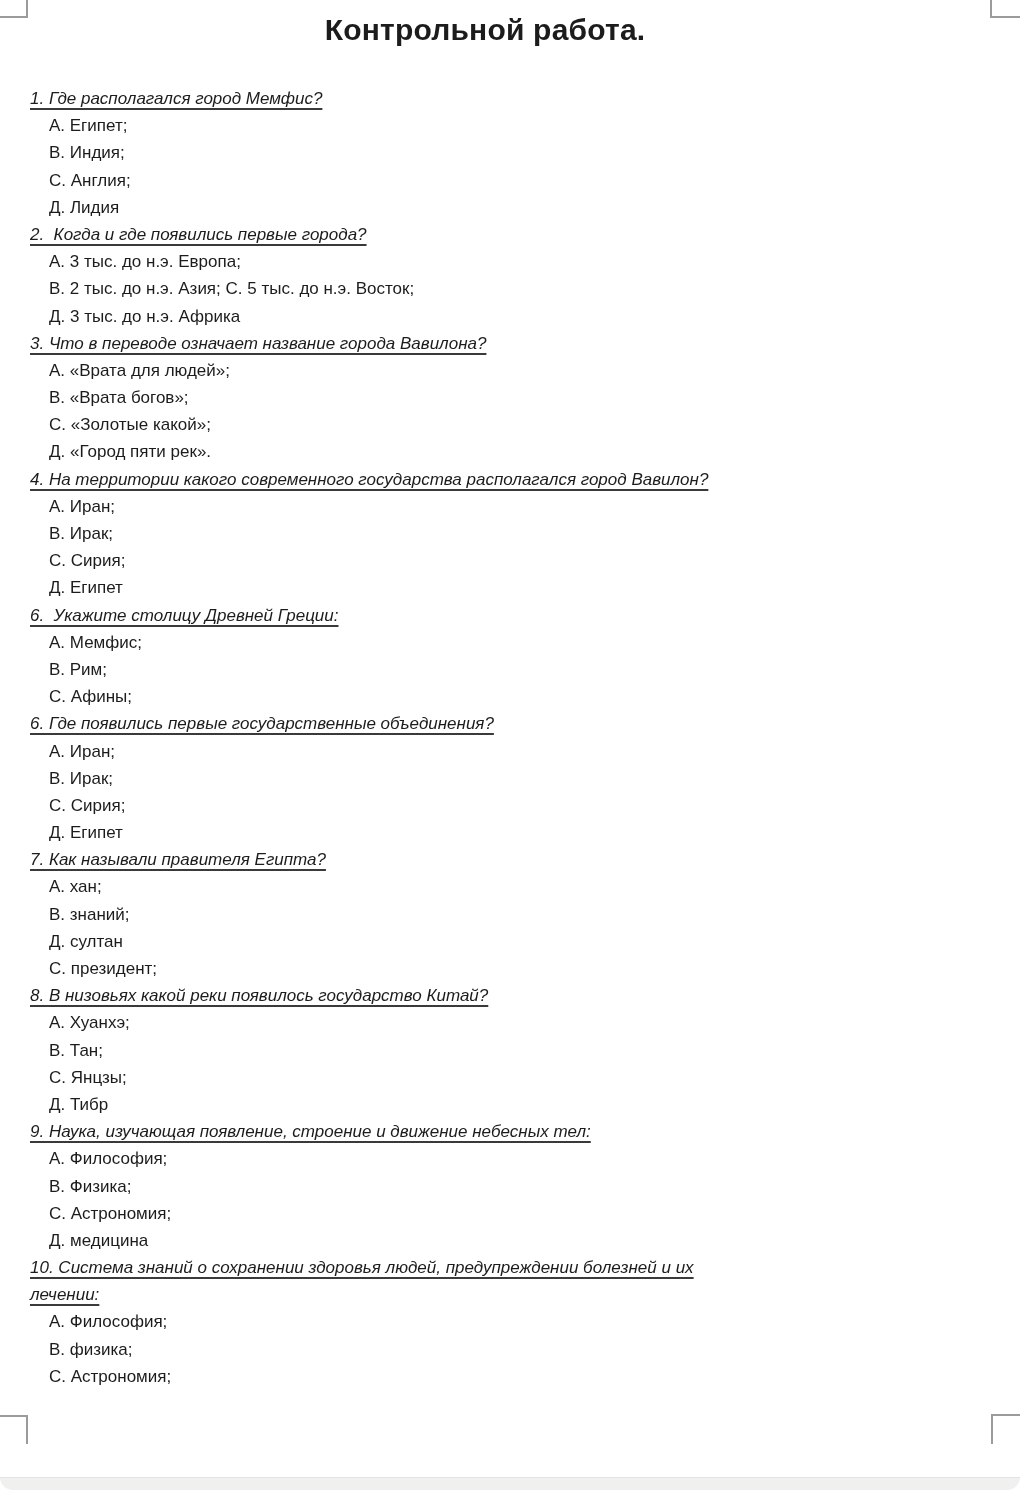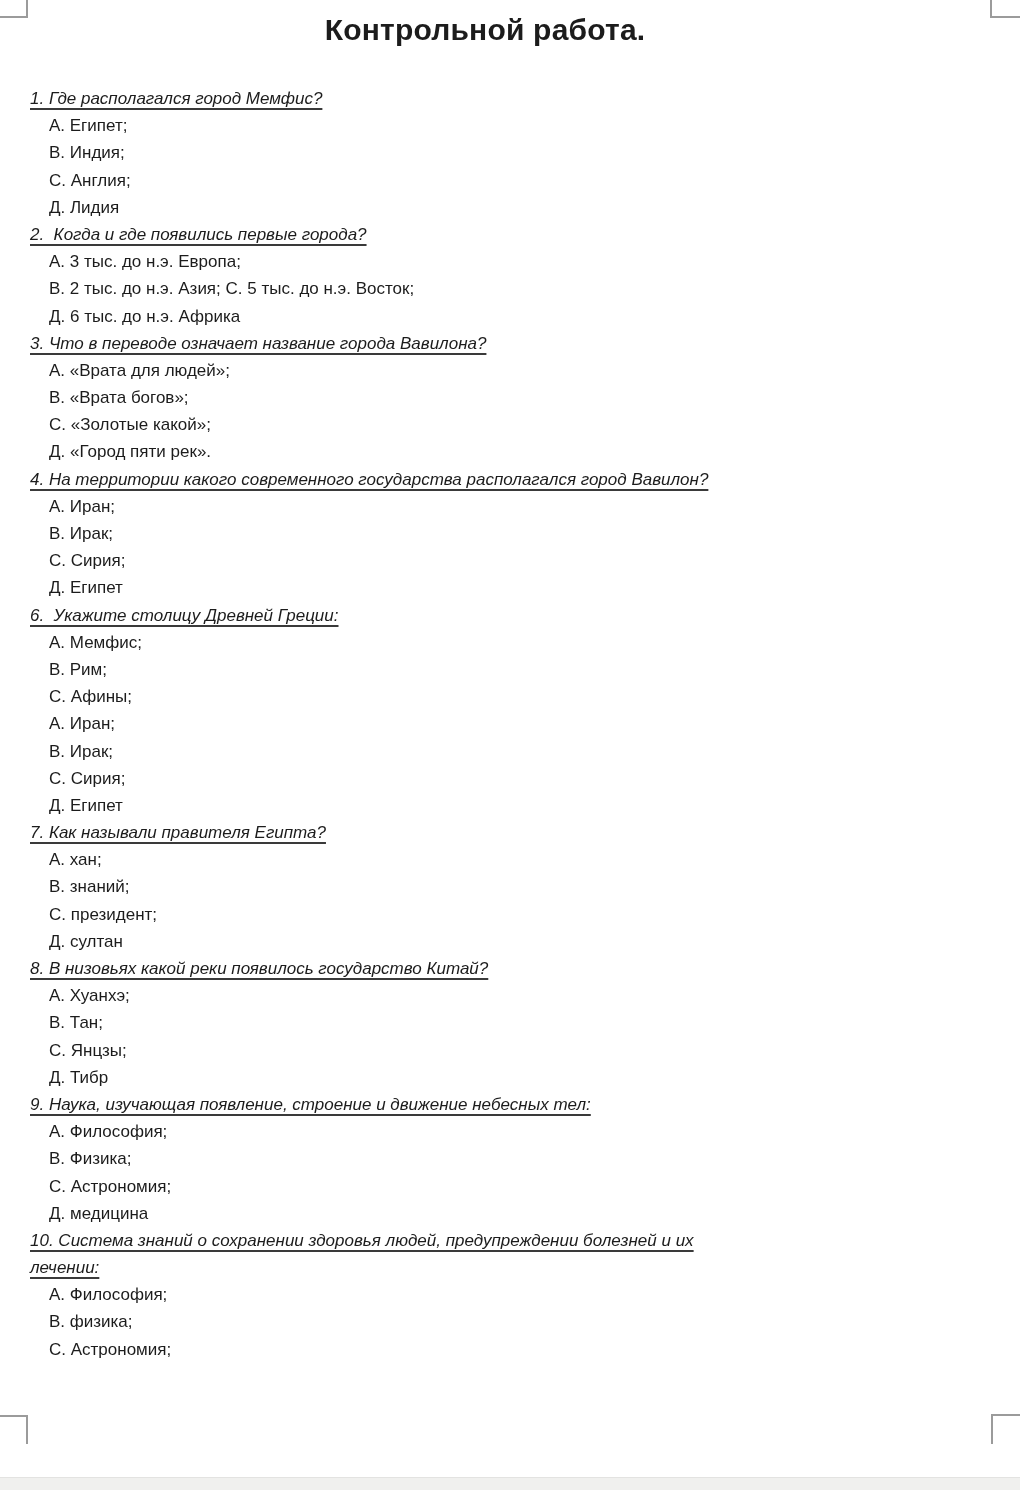--- a/index.html
+++ b/index.html
@@ -9,20 +9,21 @@
     --bottom-bar-edge:#e3e3e1;
   }
   html,body{margin:0;padding:0;background:#ffffff;}
   .screen{
     position:relative;
     width:1020px;height:1490px;
     background:#ffffff;
     overflow:hidden;
     font-family:"Liberation Sans", sans-serif;
     color:var(--text-color);
+    border-radius:13px;
   }
   
   .corner{position:absolute;}
   .corner-tl{left:0;top:0;width:26px;height:16px;
     border-right:2px solid var(--mark-color);
     border-bottom:2px solid var(--mark-color);}
   .corner-tr{right:0;top:0;width:28px;height:16px;
     border-left:2px solid var(--mark-color);
     border-bottom:2px solid var(--mark-color);}
   .corner-bl{left:0;top:1415px;width:26px;height:27px;
@@ -82,44 +83,45 @@
     <div class="doc-title">Контрольной работа.</div>
     <div class="quiz-body">
         <div class="line q-line"><span class="t">1. Где располагался город Мемфис?</span></div>
         <div class="line opt-line"><span class="t">А. Египет;</span></div>
         <div class="line opt-line"><span class="t">В. Индия;</span></div>
         <div class="line opt-line"><span class="t">С. Англия;</span></div>
         <div class="line opt-line"><span class="t">Д. Лидия</span></div>
         <div class="line q-line"><span class="t">2.  Когда и где появились первые города?</span></div>
         <div class="line opt-line"><span class="t">А. 3 тыс. до н.э. Европа;</span></div>
         <div class="line opt-line"><span class="t">В. 2 тыс. до н.э. Азия; С. 5 тыс. до н.э. Восток;</span></div>
-        <div class="line opt-line"><span class="t">Д. 6 тыс. до н.э. Африка</span></div>
+        <div class="line opt-line"><span class="t">Д. 3 тыс. до н.э. Африка</span></div>
         <div class="line q-line"><span class="t">3. Что в переводе означает название города Вавилона?</span></div>
         <div class="line opt-line"><span class="t">А. «Врата для людей»;</span></div>
         <div class="line opt-line"><span class="t">В. «Врата богов»;</span></div>
         <div class="line opt-line"><span class="t">С. «Золотые какой»;</span></div>
         <div class="line opt-line"><span class="t">Д. «Город пяти рек».</span></div>
         <div class="line q-line"><span class="t">4. На территории какого современного государства располагался город Вавилон?</span></div>
         <div class="line opt-line"><span class="t">А. Иран;</span></div>
         <div class="line opt-line"><span class="t">В. Ирак;</span></div>
         <div class="line opt-line"><span class="t">С. Сирия;</span></div>
         <div class="line opt-line"><span class="t">Д. Египет</span></div>
         <div class="line q-line"><span class="t">6.  Укажите столицу Древней Греции:</span></div>
         <div class="line opt-line"><span class="t">А. Мемфис;</span></div>
         <div class="line opt-line"><span class="t">В. Рим;</span></div>
         <div class="line opt-line"><span class="t">С. Афины;</span></div>
+        <div class="line q-line"><span class="t">6. Где появились первые государственные объединения?</span></div>
         <div class="line opt-line"><span class="t">А. Иран;</span></div>
         <div class="line opt-line"><span class="t">В. Ирак;</span></div>
         <div class="line opt-line"><span class="t">С. Сирия;</span></div>
         <div class="line opt-line"><span class="t">Д. Египет</span></div>
         <div class="line q-line"><span class="t">7. Как называли правителя Египта?</span></div>
         <div class="line opt-line"><span class="t">А. хан;</span></div>
         <div class="line opt-line"><span class="t">В. знаний;</span></div>
+        <div class="line opt-line"><span class="t">Д. султан</span></div>
         <div class="line opt-line"><span class="t">С. президент;</span></div>
-        <div class="line opt-line"><span class="t">Д. султан</span></div>
         <div class="line q-line"><span class="t">8. В низовьях какой реки появилось государство Китай?</span></div>
         <div class="line opt-line"><span class="t">А. Хуанхэ;</span></div>
         <div class="line opt-line"><span class="t">В. Тан;</span></div>
         <div class="line opt-line"><span class="t">С. Янцзы;</span></div>
         <div class="line opt-line"><span class="t">Д. Тибр</span></div>
         <div class="line q-line"><span class="t">9. Наука, изучающая появление, строение и движение небесных тел:</span></div>
         <div class="line opt-line"><span class="t">А. Философия;</span></div>
         <div class="line opt-line"><span class="t">В. Физика;</span></div>
         <div class="line opt-line"><span class="t">С. Астрономия;</span></div>
         <div class="line opt-line"><span class="t">Д. медицина</span></div>

